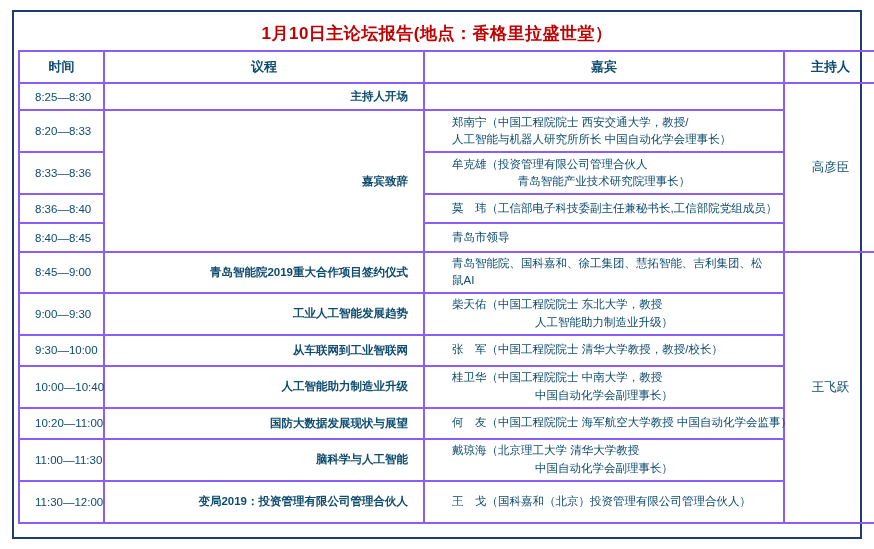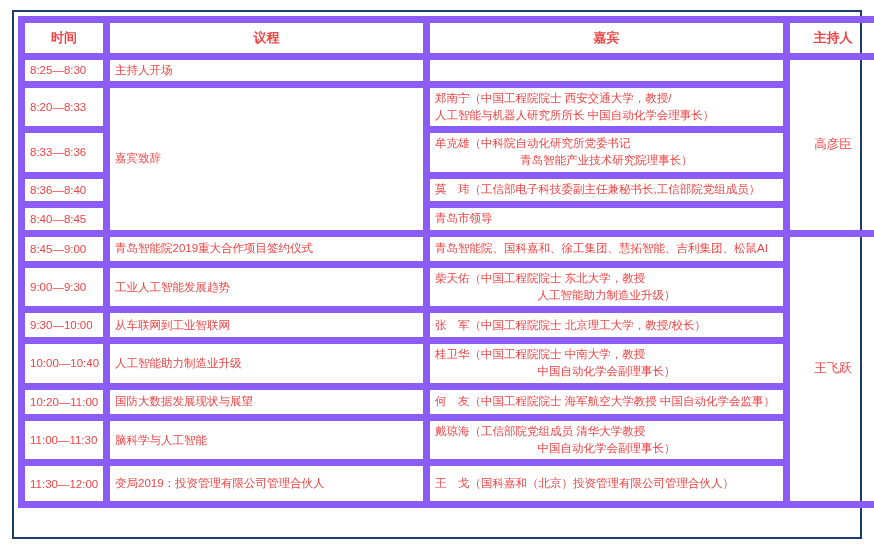--- a/index.html
+++ b/index.html
@@ -43,75 +43,80 @@
     letter-spacing: 0.5px;
   }
   table.agenda {
     width: 100%;
     border-collapse: collapse;
     table-layout: fixed;
     font-size: 11.5px;
   }
   table.agenda th,
   table.agenda td {
-    border: 7px solid #8b5cf6;
-    color: #ef4444;
+    border: 2px solid #8b5cf6;
+    color: #0c4a6e;
     vertical-align: middle;
-    padding: 2px 5px;
+    padding: 2px 15px;
   }
   table.agenda thead th {
     height: 26px;
     font-size: 13px;
     font-weight: bold;
     text-align: center;
   }
   col.c-time { width: 85px; }
   col.c-agenda { width: 320px; }
   col.c-guest { width: 360px; }
   col.c-host { width: 93px; }
 
   td.time {
     text-align: left;
     padding-left: 6px;
     white-space: nowrap;
     font-size: 11.5px;
   }
   td.agenda {
-    text-align: left;
+    text-align: right;
     padding-left: 9px;
     line-height: 1.45;
+    font-weight: bold;
   }
   td.guest {
     text-align: left;
     padding-left: 9px;
     line-height: 1.5;
   }
   td.guest .center-line {
     display: block;
     text-align: center;
   }
   td.guest .line {
     display: block;
+    margin-left: 12px;
   }
   td.host {
     text-align: center;
     font-size: 12.5px;
   }
   .r1 { height: 27px; }
   .r2 { height: 29px; }
   .r3 { height: 31px; }
   .r-tall { height: 42px; }
   .nowrap { white-space: nowrap; }
 </style>
 </head>
 <body>
 
 <div class="sheet">
   <div class="frame">
 
+    <div class="title-bar">
+      <span class="title">1月10日主论坛报告(地点：香格里拉盛世堂）</span>
+    </div>
 
     <table class="agenda">
       <colgroup>
         <col class="c-time">
         <col class="c-agenda">
         <col class="c-guest">
         <col class="c-host">
       </colgroup>
       <thead>
         <tr>
@@ -135,21 +140,21 @@
           <td class="agenda" rowspan="4">嘉宾致辞</td>
           <td class="guest">
             <span class="line">郑南宁（中国工程院院士  西安交通大学，教授/</span>
             <span class="line">人工智能与机器人研究所所长  中国自动化学会理事长）</span>
           </td>
         </tr>
 
         <tr class="r-tall">
           <td class="time">8:33—8:36</td>
           <td class="guest">
-            <span class="line">牟克雄（中科院自动化研究所党委书记</span>
+            <span class="line">牟克雄（投资管理有限公司管理合伙人</span>
             <span class="center-line">青岛智能产业技术研究院理事长）</span>
           </td>
         </tr>
 
         <tr class="r2">
           <td class="time">8:36—8:40</td>
           <td class="guest">
             <span class="line nowrap">莫　玮（工信部电子科技委副主任兼秘书长,工信部院党组成员）</span>
           </td>
         </tr>
@@ -176,21 +181,21 @@
           <td class="guest">
             <span class="line">柴天佑（中国工程院院士  东北大学，教授</span>
             <span class="center-line">人工智能助力制造业升级）</span>
           </td>
         </tr>
 
         <tr class="r3">
           <td class="time">9:30—10:00</td>
           <td class="agenda">从车联网到工业智联网</td>
           <td class="guest">
-            <span class="line">张　军（中国工程院院士  北京理工大学，教授/校长）</span>
+            <span class="line">张　军（中国工程院院士  清华大学教授，教授/校长）</span>
           </td>
         </tr>
 
         <tr class="r-tall">
           <td class="time">10:00—10:40</td>
           <td class="agenda">人工智能助力制造业升级</td>
           <td class="guest">
             <span class="line">桂卫华（中国工程院院士  中南大学，教授</span>
             <span class="center-line">中国自动化学会副理事长）</span>
           </td>
@@ -201,21 +206,21 @@
           <td class="agenda">国防大数据发展现状与展望</td>
           <td class="guest">
             <span class="line nowrap">何　友（中国工程院院士  海军航空大学教授 中国自动化学会监事）</span>
           </td>
         </tr>
 
         <tr class="r-tall">
           <td class="time">11:00—11:30</td>
           <td class="agenda">脑科学与人工智能</td>
           <td class="guest">
-            <span class="line">戴琼海（工信部院党组成员  清华大学教授</span>
+            <span class="line">戴琼海（北京理工大学  清华大学教授</span>
             <span class="center-line">中国自动化学会副理事长）</span>
           </td>
         </tr>
 
         <tr class="r-tall">
           <td class="time">11:30—12:00</td>
           <td class="agenda">变局2019：投资管理有限公司管理合伙人</td>
           <td class="guest">
             <span class="line">王　戈（国科嘉和（北京）投资管理有限公司管理合伙人）</span>
           </td>

